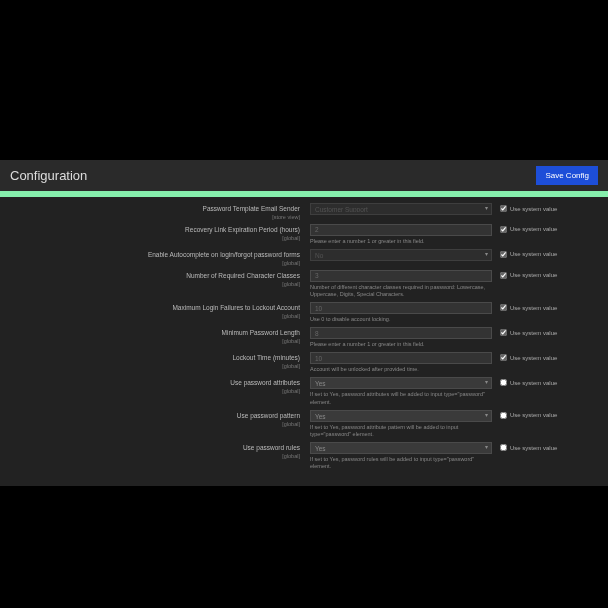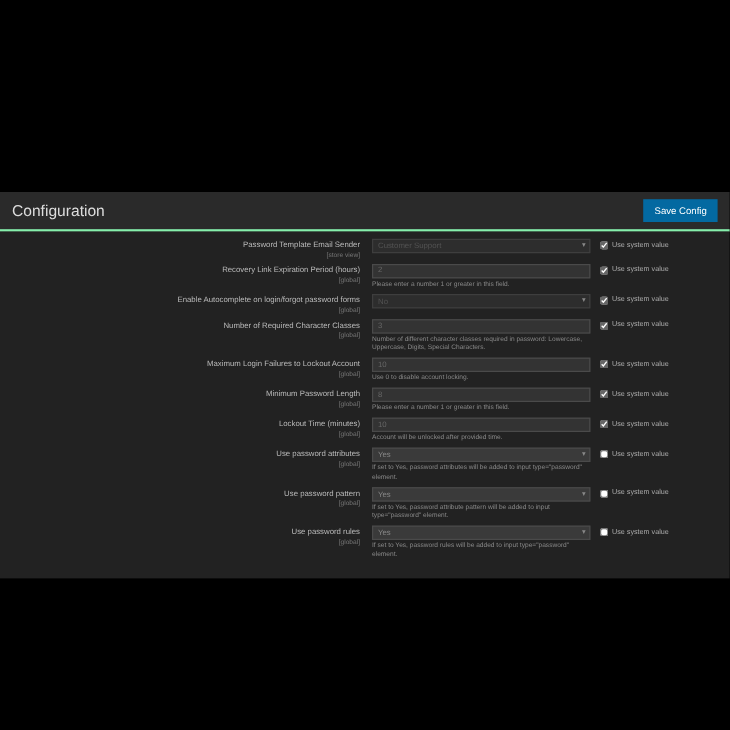--- a/index.html
+++ b/index.html
@@ -1,20 +1,20 @@
 <!DOCTYPE html>
 <html><head>
 <meta charset="utf-8">
 <style>
 *{box-sizing:border-box;margin:0;padding:0;font-family:Arial,Helvetica,sans-serif}
 body{background:#000;width:608px;height:608px;overflow:hidden;font-size:7px;color:#ccc}
 .wrapper{position:absolute;top:160px;left:0;right:0}
-.header{display:flex;justify-content:space-between;align-items:center;background:#2a2a2a;padding:6px 10px;border-bottom:2px solid #86efac}
+.header{display:flex;justify-content:space-between;align-items:center;background:#2a2a2a;padding:6px 10px;border-bottom:6px solid #86efac}
 .title{font-size:13px;color:#ddd;font-weight:400}
-.save-btn{background:#0369a1;color:#fff;border:none;padding:5px 9px;font-size:8px;cursor:pointer}
+.save-btn{background:#1d4ed8;color:#fff;border:none;padding:5px 9px;font-size:8px;cursor:pointer}
 .content{background:#222;padding:4px 0 14px}
 .row{display:flex;align-items:flex-start;padding:2px 10px;min-height:14px}
 .label-col{width:300px;text-align:right;padding-right:10px;padding-top:2px}
 .label{font-size:6.5px;color:#bbb;display:block;line-height:1.2}
 .scope{font-size:5.5px;color:#777;display:block;margin-top:1px}
 .field-col{width:190px;padding-right:8px}
 .input,.select{width:100%;background:#3a3a3a;border:1px solid #4a4a4a;color:#888;font-size:6.5px;padding:2px 4px;height:12px}
 .input:disabled,.select:disabled{background:#333;color:#666}
 .select{appearance:none;position:relative}
 .select-wrap{position:relative}

